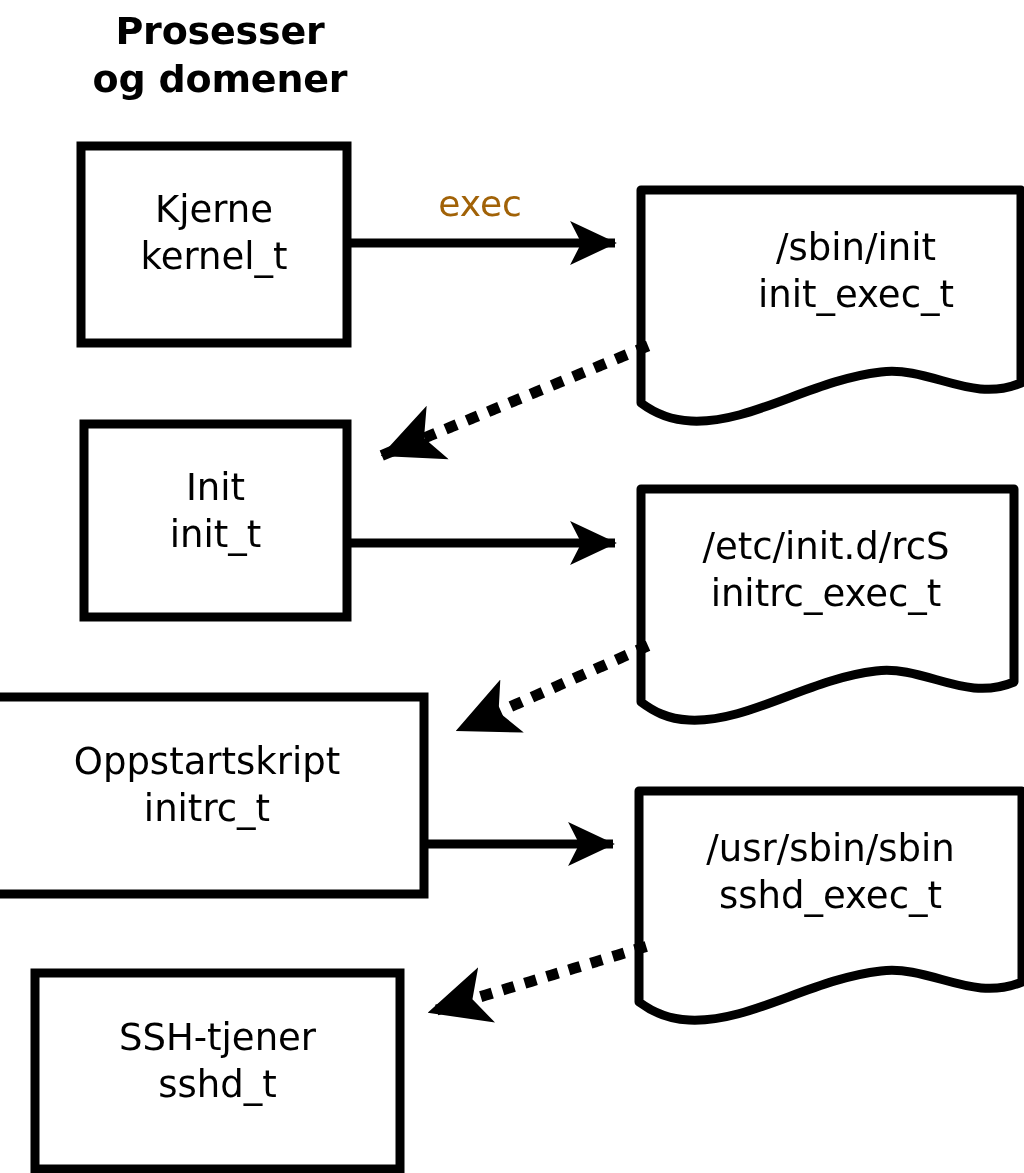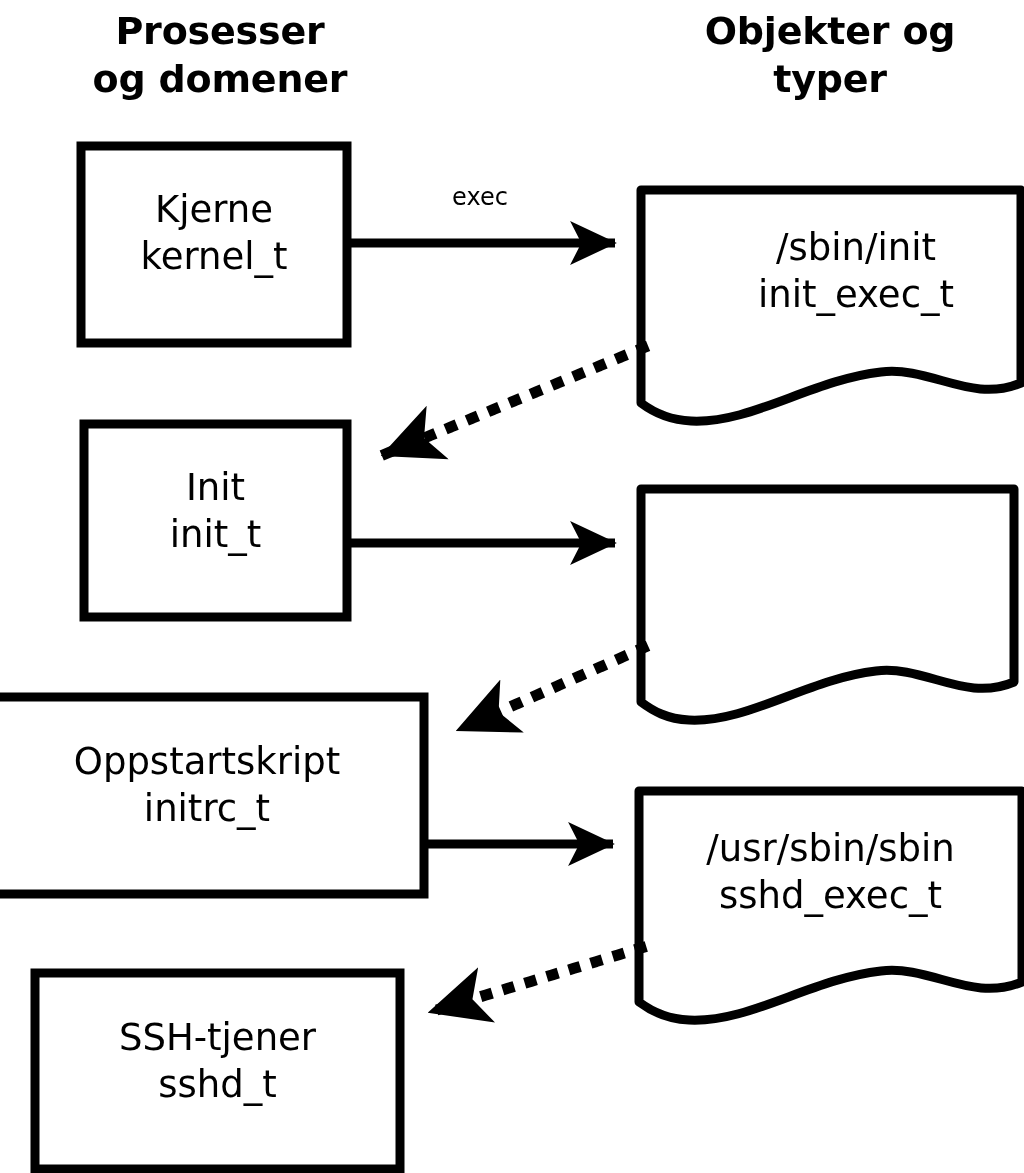--- a/index.html
+++ b/index.html
@@ -40,36 +40,34 @@
     position: absolute;
     text-align: center;
     font-size: 37px;
     line-height: 1.28;
     color: #000000;
     white-space: pre-line;
     pointer-events: none;
   }
   .edge-label {
     position: absolute;
-    font-size: 24px;
-    color: #000000;
+    font-size: 36px;
+    color: #a16207;
     text-align: center;
     white-space: nowrap;
   }
 </style>
 </head>
 <body>
 
 <div id="canvas">
 
   <div class="col-header" id="header-left">Prosesser
 og domener</div>
 
-  <div class="col-header" id="header-right">Objekter og
-typer</div>
 
   <svg class="diagram-svg" viewBox="0 0 1024 1173" xmlns="http://www.w3.org/2000/svg">
 
     <defs>
       <marker id="arrow-solid" viewBox="0 0 10 10" refX="9.6" refY="5" markerWidth="5.2" markerHeight="5.2" orient="auto-start-reverse">
         <path d="M 0 0.3 L 10 5 L 0 9.7 L 2.4 5 Z" fill="#000000"></path>
       </marker>
       <marker id="arrow-dotted" viewBox="0 0 10 10" refX="9.6" refY="5" markerWidth="5.6" markerHeight="5.6" orient="auto-start-reverse">
         <path d="M 0 0.3 L 10 5 L 0 9.7 L 2.4 5 Z" fill="#000000"></path>
       </marker>
@@ -128,19 +126,21 @@
 
   <div class="node-label" style="left:-10px; top:738px; width:434px;">Oppstartskript
 initrc_t</div>
 
   <div class="node-label" style="left:35px; top:1014px; width:365px;">SSH-tjener
 sshd_t</div>
 
   <div class="node-label" style="left:666px; top:224px; width:380px;">/sbin/init
 init_exec_t</div>
 
+  <div class="node-label" style="left:638px; top:523px; width:376px;">/etc/init.d/rcS
+initrc_exec_t</div>
 
   <div class="node-label" style="left:639px; top:825px; width:383px;">/usr/sbin/sbin
 sshd_exec_t</div>
 
   <div class="edge-label" style="left:380px; top:183px; width:200px;">exec</div>
 
 </div>
 
 </body></html>

